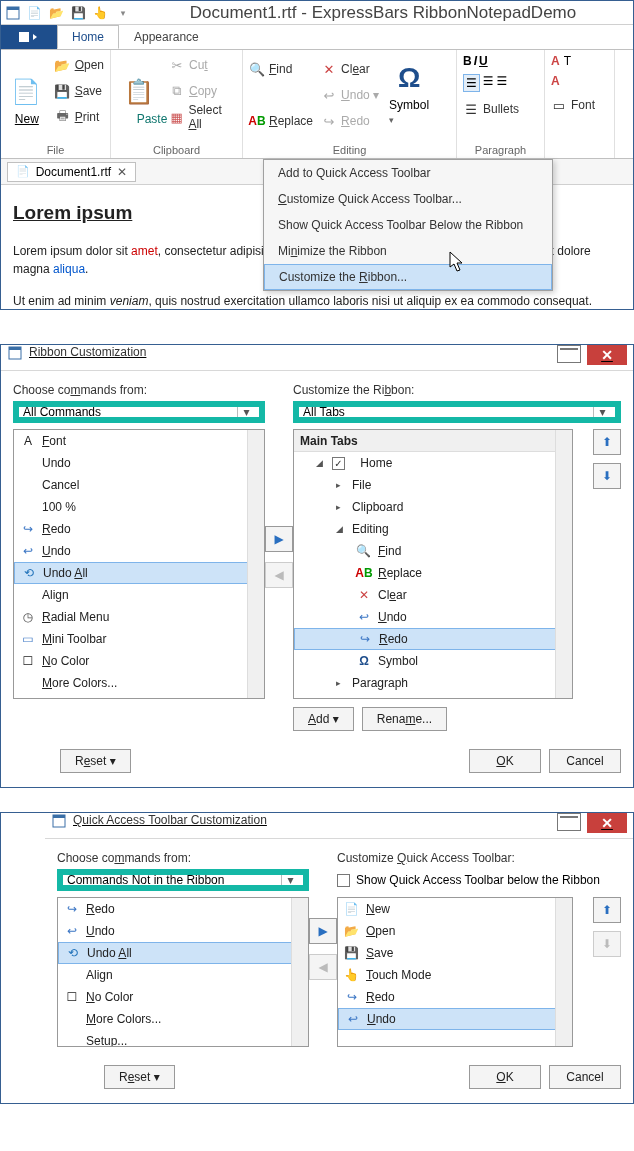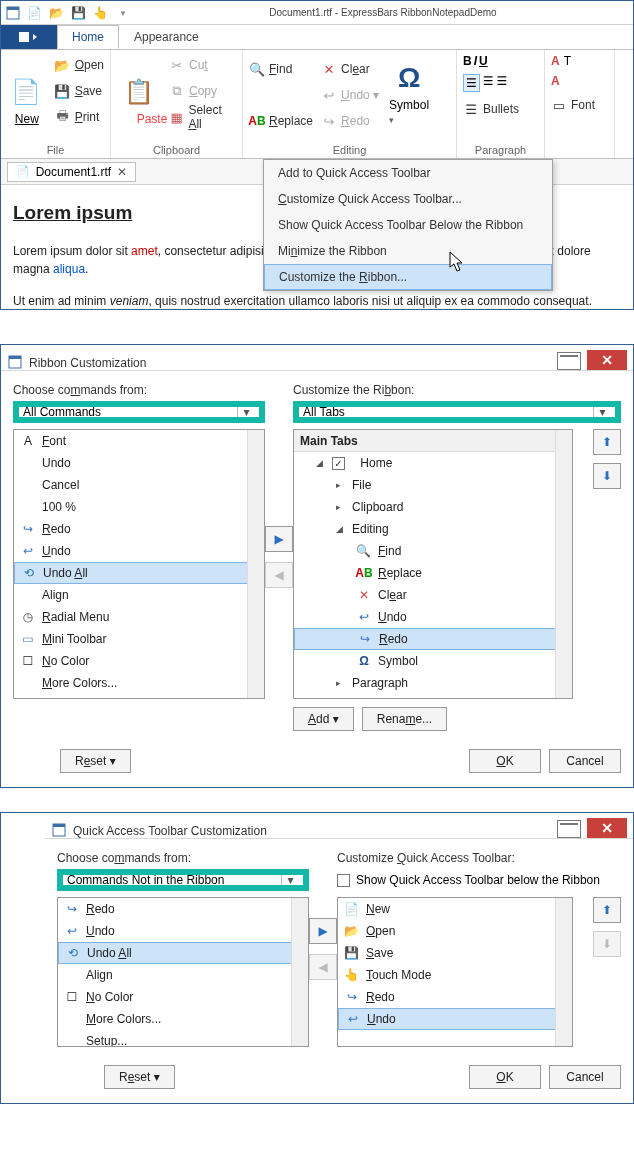--- a/index.html
+++ b/index.html
@@ -2,21 +2,21 @@
 <html><head>
 <meta charset="utf-8">
 <style>
   * { box-sizing: border-box; margin: 0; padding: 0; font-family: "Segoe UI", Tahoma, sans-serif; font-size: 12px; }
   body { background: #fff; width: 634px; }
   .panel { border: 1px solid #365f91; margin-bottom: 12px; position: relative; background: #fff; }
 
   
   .title-row { display: flex; align-items: center; height: 24px; background: #fff; padding: 0 4px; gap: 6px; border-bottom: 1px solid #d0d0d0; }
   .qat-icon { width: 16px; height: 16px; display: inline-flex; align-items: center; justify-content: center; font-size: 12px; }
-  .title-text { flex: 1; text-align: center; color: #444; font-size: 10px; }
+  .title-text { flex: 1; text-align: center; color: #444; font-size: 17px; }
 
   .tab-strip { display: flex; align-items: stretch; height: 24px; background: #fff; }
   .app-btn { width: 56px; background: #1e4e8c; display: flex; align-items: center; justify-content: center; color: #fff; }
   .app-btn svg { width: 24px; height: 14px; }
   .tab { padding: 0 14px; display: flex; align-items: center; color: #444; border: 1px solid transparent; cursor: default; }
   .tab.active { border: 1px solid #c0c0c0; border-bottom-color: #fff; color: #1e4e8c; background: #fff; }
 
   .ribbon { display: flex; border-top: 1px solid #c0c0c0; border-bottom: 1px solid #c0c0c0; background: #fff; height: 110px; }
   .group { border-right: 1px solid #e0e0e0; display: flex; flex-direction: column; padding: 4px 6px 2px; }
   .group-body { flex: 1; display: flex; gap: 8px; }
@@ -41,21 +41,21 @@
   .italic { font-style: italic; }
 
   
   .ctx-menu { position: absolute; left: 262px; top: 158px; width: 290px; background: #f6f6f6; border: 1px solid #a0a0a0; box-shadow: 2px 2px 6px rgba(0,0,0,0.2); }
   .ctx-item { height: 26px; display: flex; align-items: center; padding: 0 14px; color: #333; }
   .ctx-item.hl { background: #cde3f8; border: 1px solid #7eb4ea; }
   .cursor { position: absolute; left: 448px; top: 250px; pointer-events: none; }
   .cursor svg { width: 16px; height: 22px; }
 
   
-  .dlg-title { height: 26px; background: #fff; display: flex; align-items: flex-end; padding: 0 6px; gap: 6px; border-bottom: 1px solid #d8d8d8; }
+  .dlg-title { height: 26px; background: #fff; display: flex; align-items: flex-start; padding: 0 6px; gap: 6px; border-bottom: 1px solid #d8d8d8; text-decoration: underline; }
   .dlg-caption { flex: 1; color: #333; }
   .dlg-max { width: 24px; height: 18px; border: 1px solid #777; position: relative; }
   .dlg-max::after { content:""; position:absolute; left:2px; right:2px; top:2px; height:2px; background:#777; }
   .dlg-close { width: 40px; height: 20px; background: #c8403c; color: #fff; display: flex; align-items: center; justify-content: center; font-size: 14px; font-weight: bold; }
   .dlg-body { padding: 12px 12px 14px; }
   .dlg-cols { display: flex; }
   .col { flex: 1; display: flex; flex-direction: column; }
   .label { color: #333; margin-bottom: 4px; }
   .combo { height: 22px; border: 6px solid #14b8a6; display: flex; align-items: center; padding: 0 4px; background: #fff; position: relative; margin-bottom: 6px; }
   .combo .caret { width: 18px; text-align: center; color: #555; border-left: 1px solid #bbb; height: 100%; display: flex; align-items:center; justify-content:center; margin-left:auto; }
@@ -137,21 +137,21 @@
             </div>
         </div>
       </div>
       <div class="group-label">File</div>
     </div>
 
     <div class="group" style="width:132px;">
       <div class="group-body">
         <div class="big-btn">
           <span class="ico" style="color:#bbb;">📋</span>
-          <span style="color:#ef4444;margin-left:26px;">Paste</span>
+          <span style="color:#0f766e;margin-left:26px;">Paste</span>
         </div>
         <div class="vstack">
           <div class="sm-row dis">
               <span class="ico">✂</span>
               <span>Cu<span class="und">t</span></span>
             </div>
           <div class="sm-row dis">
               <span class="ico">⧉</span>
               <span><span class="und">C</span>opy</span>
             </div>

